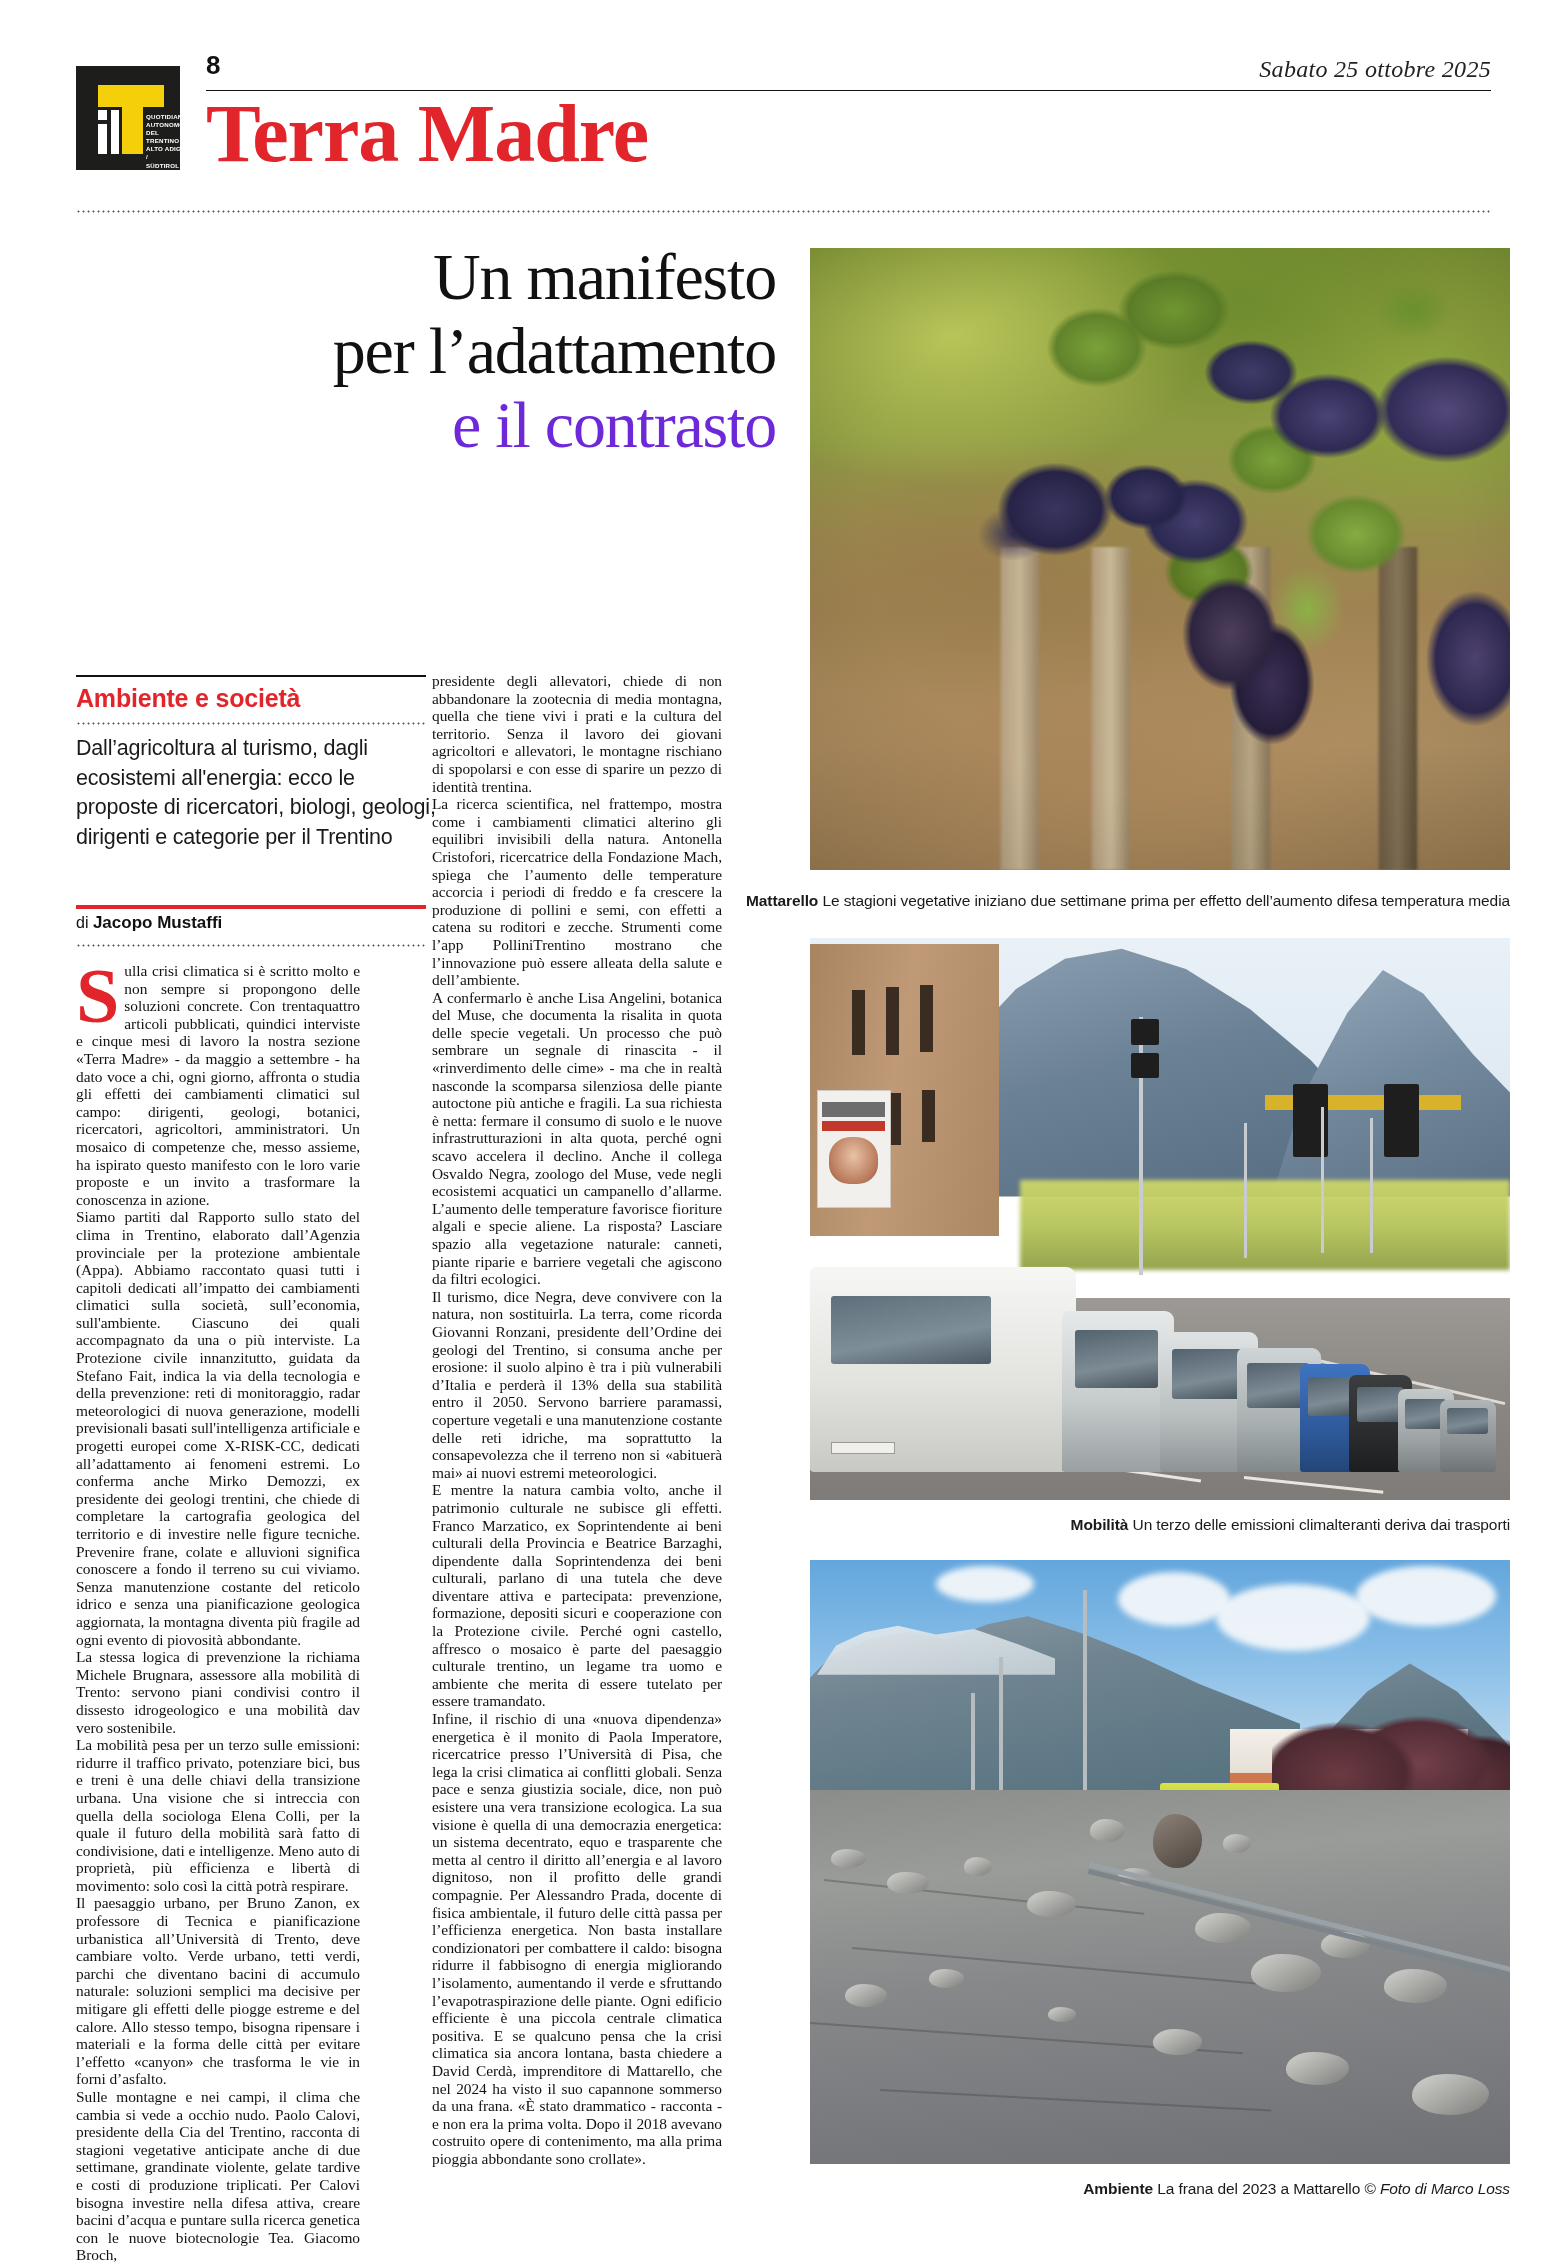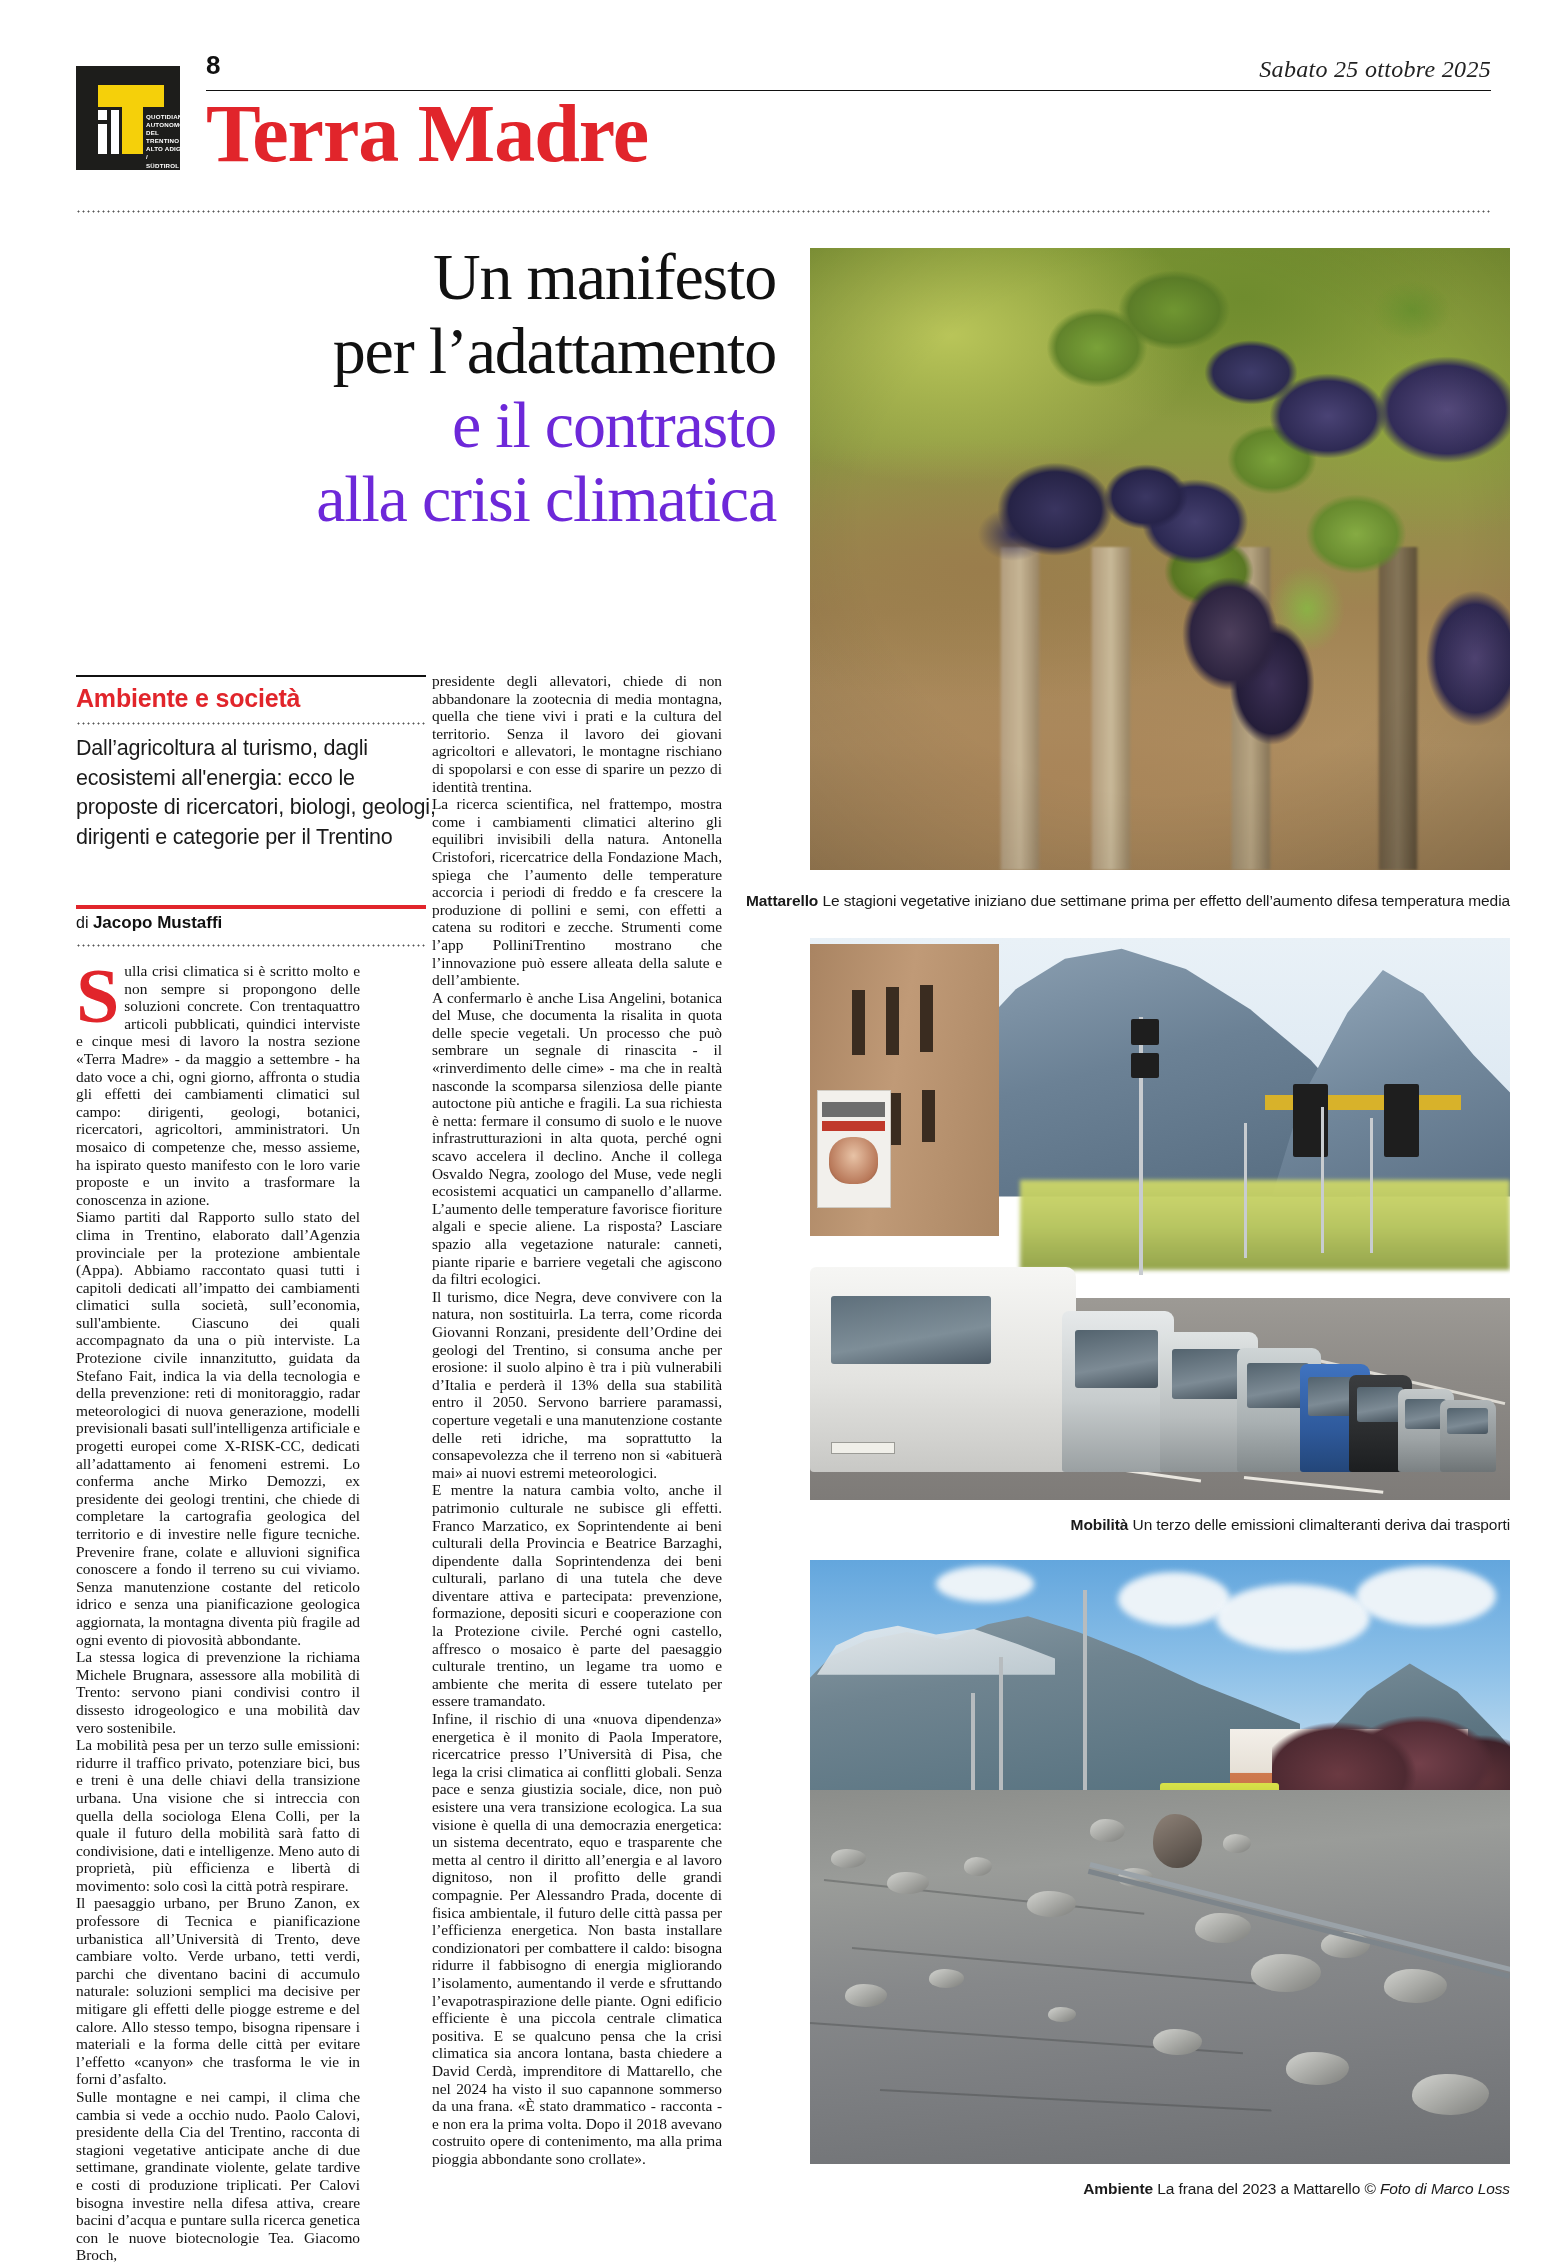--- a/index.html
+++ b/index.html
@@ -439,21 +439,20 @@
 
     <div class="section-title">Terra Madre</div>
   </div>
 
   <div class="dotted-rule" id="rule-top"></div>
 
   <h1 class="headline">
     <span class="l1">Un manifesto</span>
     <span class="l2">per l’adattamento</span>
     <span class="l3">e il contrasto</span>
-    <span class="l4">alla crisi climatica</span>
   </h1>
 
   <div class="kicker-rule"></div>
   <div class="kicker">Ambiente e società</div>
   <div class="dotted-rule" id="rule-kicker-dots"></div>
   <div class="summary">Dall’agricoltura al turismo, dagli ecosistemi all'energia: ecco le proposte di ricercatori, biologi, geologi, dirigenti e categorie per il Trentino</div>
 
   <div class="byline-rule"></div>
   <div class="byline">
     <span>di</span>

